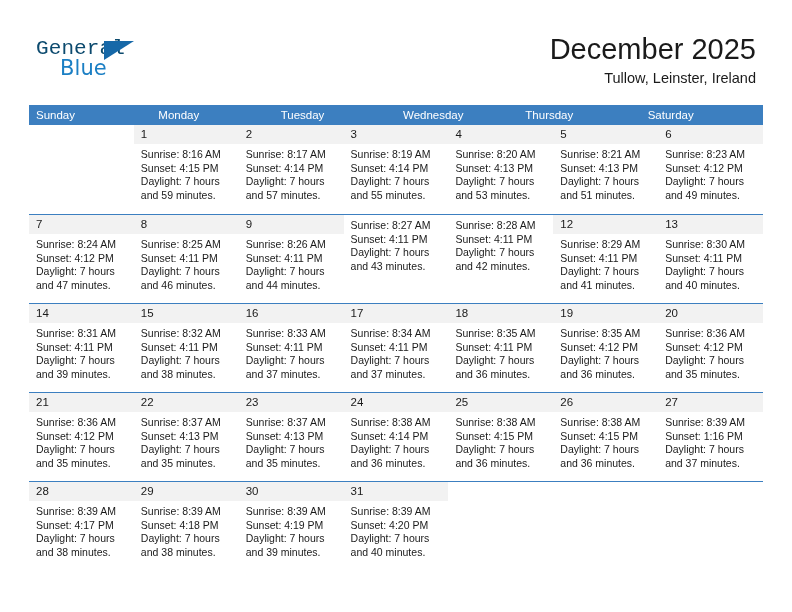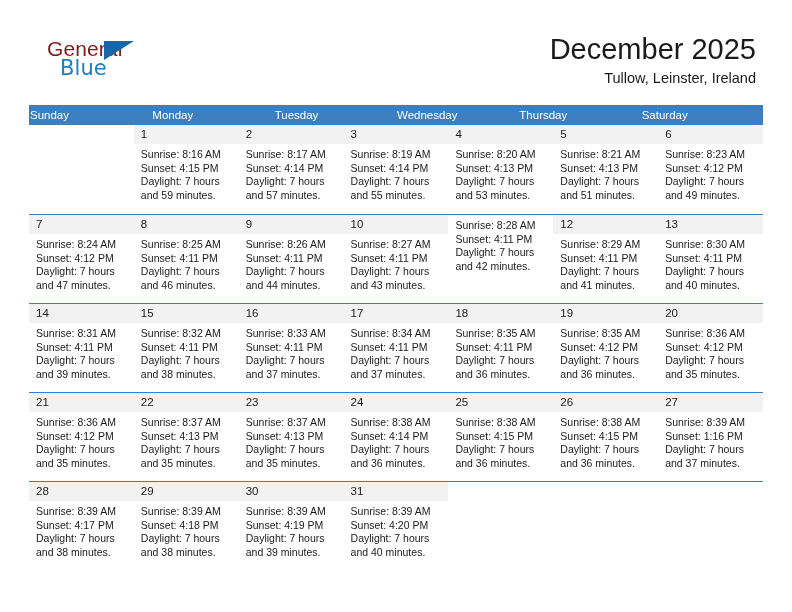--- a/index.html
+++ b/index.html
@@ -33,27 +33,27 @@
 
   .brand {
     position: absolute;
     left: 36px;
     top: 38px;
     width: 200px;
     height: 48px;
   }
   .brand-general {
     position: absolute;
-    left: 11px;
+    left: 0;
     top: 0;
     font-size: 21px;
     line-height: 22px;
-    color: #7f1d1d;
+    color: #0c4a6e;
     letter-spacing: 0.1px;
-    font-family: Liberation Sans, sans-serif;
+    font-family: Liberation Mono, monospace;
   }
   .brand-blue {
     position: absolute;
     left: 24px;
     top: 19px;
     font-size: 21px;
     line-height: 22px;
     color: #1b7fc4;
     letter-spacing: 0.1px;
     font-family: "DejaVu Sans", sans-serif;
@@ -101,21 +101,21 @@
   .weekday-row {
     display: flex;
     background: #3c7fc0;
     height: 20px;
   }
   .weekday-cell {
     flex: 1 1 0;
     color: #ffffff;
     font-size: 11.5px;
     line-height: 20px;
-    padding-left: 1px;
+    padding-left: 7px;
     box-sizing: border-box;
     white-space: nowrap;
     overflow: hidden;
   }
 
   .week-row {
     display: flex;
     border-top: 1px solid #3c7fc0;
     height: 89px;
     box-sizing: border-box;
@@ -269,21 +269,20 @@
       <div class="day-cell">
         <div class="day-number">9</div>
         <div class="day-info">
           <div>Sunrise: 8:26 AM</div>
           <div>Sunset: 4:11 PM</div>
           <div>Daylight: 7 hours</div>
           <div>and 44 minutes.</div>
         </div>
       </div>
       <div class="day-cell">
-        <div class="day-number">10</div>
         <div class="day-info">
           <div>Sunrise: 8:27 AM</div>
           <div>Sunset: 4:11 PM</div>
           <div>Daylight: 7 hours</div>
           <div>and 43 minutes.</div>
         </div>
       </div>
       <div class="day-cell">
         <div class="day-info">
           <div>Sunrise: 8:28 AM</div>

